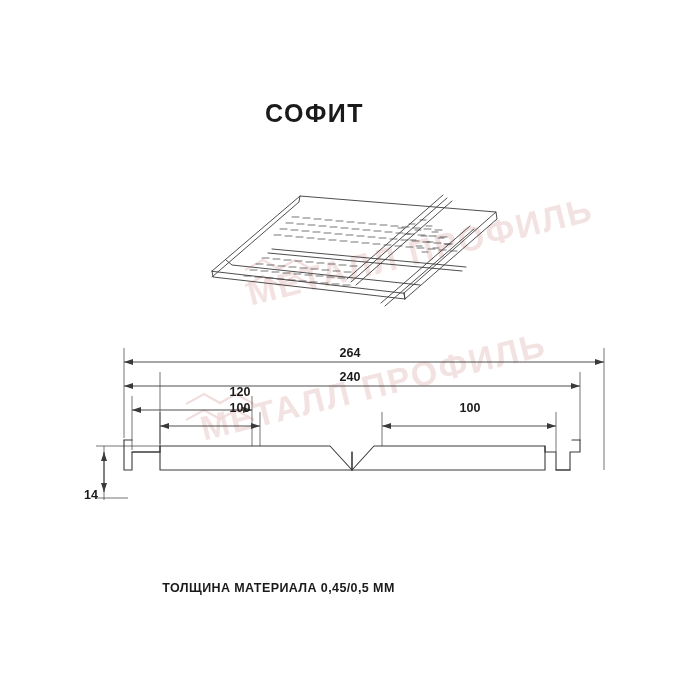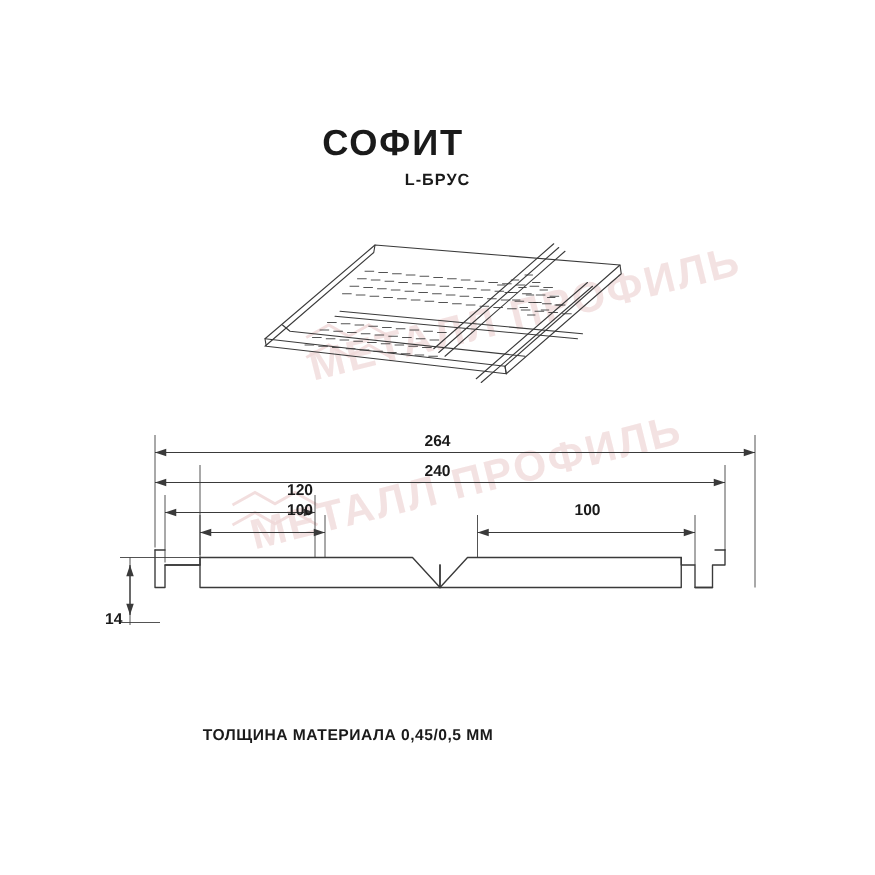--- a/index.html
+++ b/index.html
@@ -18,21 +18,21 @@
   .page {
     position: absolute;
     inset: 0;
   }
   .title {
     position: absolute;
     top: 99px;
     left: 0;
     width: 629px;
     text-align: center;
-    font-size: 29px;
+    font-size: 25px;
     font-weight: bold;
     letter-spacing: 1.5px;
     color: #1a1a1a;
   }
   .subtitle {
     position: absolute;
     top: 136px;
     left: 0;
     width: 700px;
     text-align: center;
@@ -98,21 +98,20 @@
   <svg class="wm-mark" width="700" height="700" viewBox="0 0 700 700">
     <g stroke="#f0d9d9" stroke-width="2.4" fill="none" opacity="0.85">
       <path d="M245 270 l18 -10 l16 9 l16 -9 l18 10"></path>
       <path d="M245 286 l18 -10 l16 9 l16 -9 l18 10"></path>
       <path d="M186 404 l18 -10 l16 9 l16 -9 l18 10"></path>
       <path d="M186 420 l18 -10 l16 9 l16 -9 l18 10"></path>
     </g>
   </svg>
 
   <div class="title">СОФИТ</div>
-  <div class="subtitle">L-БРУС</div>
 
   <svg class="svg-layer" width="700" height="700" viewBox="0 0 700 700">
     <g stroke="#3a3a3a" fill="none" stroke-width="0.9" stroke-linejoin="round" stroke-linecap="round">
 
       <path d="M212 271 L300 196 L496 212 L404 293 Z"></path>
 
       <path d="M212 271 L213 277 L405 299 L404 293"></path>
       <path d="M300 196 L299 202 L212 277"></path>
 
       <path d="M496 212 L497 219 L405 299"></path>

